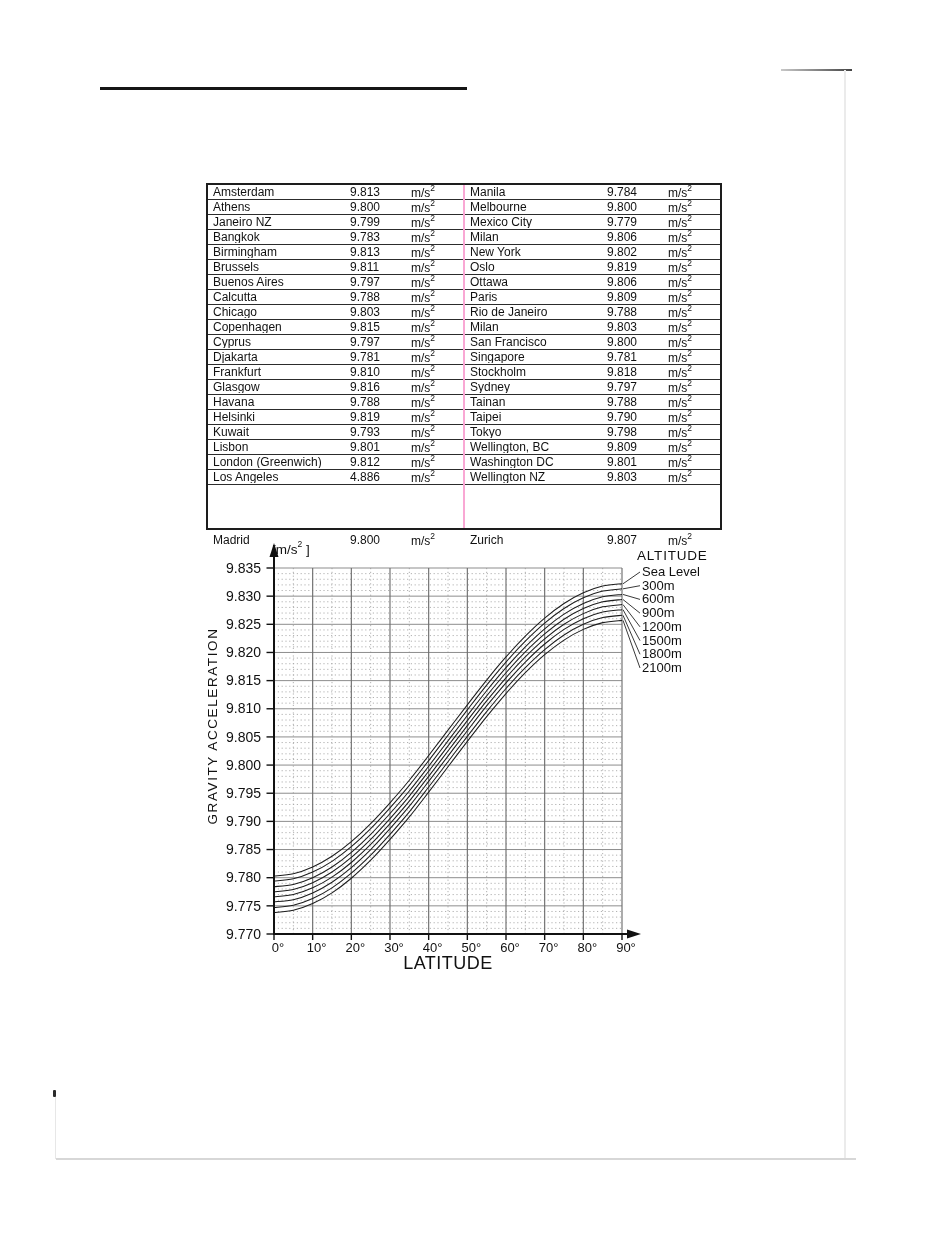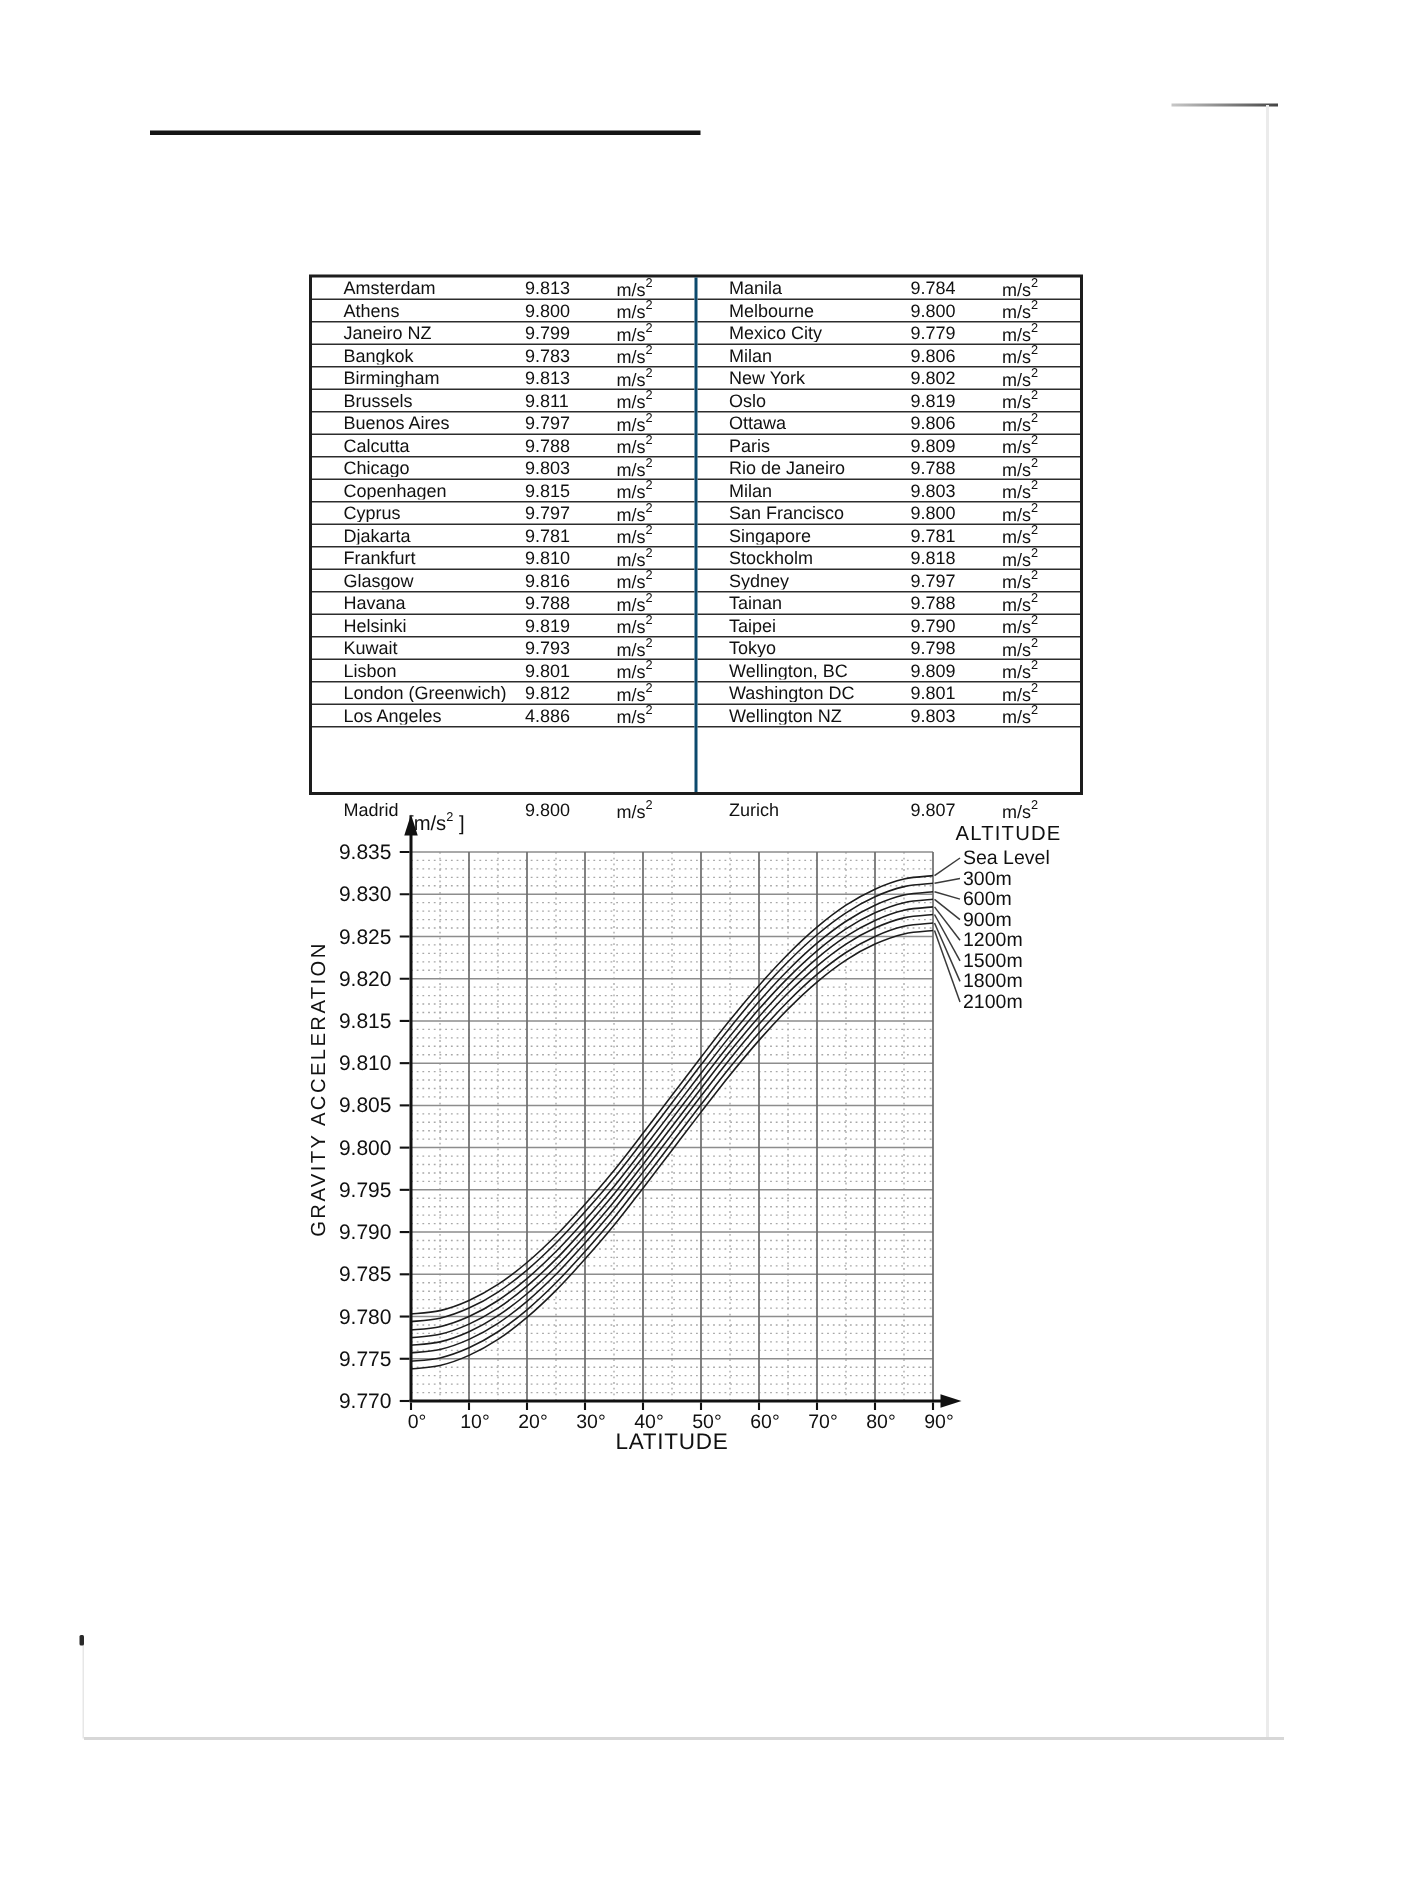--- a/index.html
+++ b/index.html
@@ -15,37 +15,37 @@
   .bottom-edge   { left:56px;  top:1158px; width:800px; height:2px; background:#d7d7d7; }
   .left-edge     { left:55px;  top:1096px; width:1px;  height:63px; background:#e7e7e7; }
   .speck         { left:53px;  top:1090px; width:3px;  height:7px;  background:#2a2a2a; border-radius:1px; }
 
   
   .gtable {
     position:absolute; left:206px; top:183px; width:516px; height:347px;
     display:flex; border:2px solid #1d1d1d; box-sizing:border-box; background:#fff;
   }
   .t-half { flex:1; display:flex; flex-direction:column; min-width:0; }
-  .t-half.right { border-left:2px solid #0c4a6e; }
+  .t-half.right { border-left:2px solid #f9a8d4; }
   .t-row { flex:1; display:flex; align-items:center; border-bottom:1px solid #2c2c2c; font-size:12px; line-height:1; }
   .t-row:last-child { border-bottom:none;margin-top:48px; }
-  .t-city { flex:1; padding-left:21px; white-space:nowrap; overflow:hidden; }
+  .t-city { flex:1; padding-left:5px; white-space:nowrap; overflow:hidden; }
   .t-val  { width:40px; text-align:left; }
   .t-unit { width:52px; padding-left:21px; }
   .t-unit sup, .yunit sup { font-size:8.5px; position:relative; top:-1px; }
 
   
   .chart-svg { position:absolute; left:190px; top:538px; }
   .chart-svg text { font-family:"Liberation Sans", sans-serif; fill:#101010; }
   .yunit { position:absolute; left:272px; top:540px; font-size:13.5px; }
   .ylab  {
     position:absolute; left:212px; top:726px; white-space:nowrap;
     transform:translate(-50%,-50%) rotate(-90deg); font-size:13.5px; letter-spacing:1.6px;
   }
-  .xlab  { position:absolute; left:448px; top:953px; transform:translateX(-50%); font-size:15px; letter-spacing:0.5px; }
+  .xlab  { position:absolute; left:448px; top:953px; transform:translateX(-50%); font-size:18px; letter-spacing:0.5px; }
 </style>
 </head>
 <body>
 
 <div class="page">
 
   <div class="artifact topline"></div>
   <div class="artifact tr-edge-line"></div>
   <div class="artifact right-edge"></div>
   <div class="artifact bottom-edge"></div>

